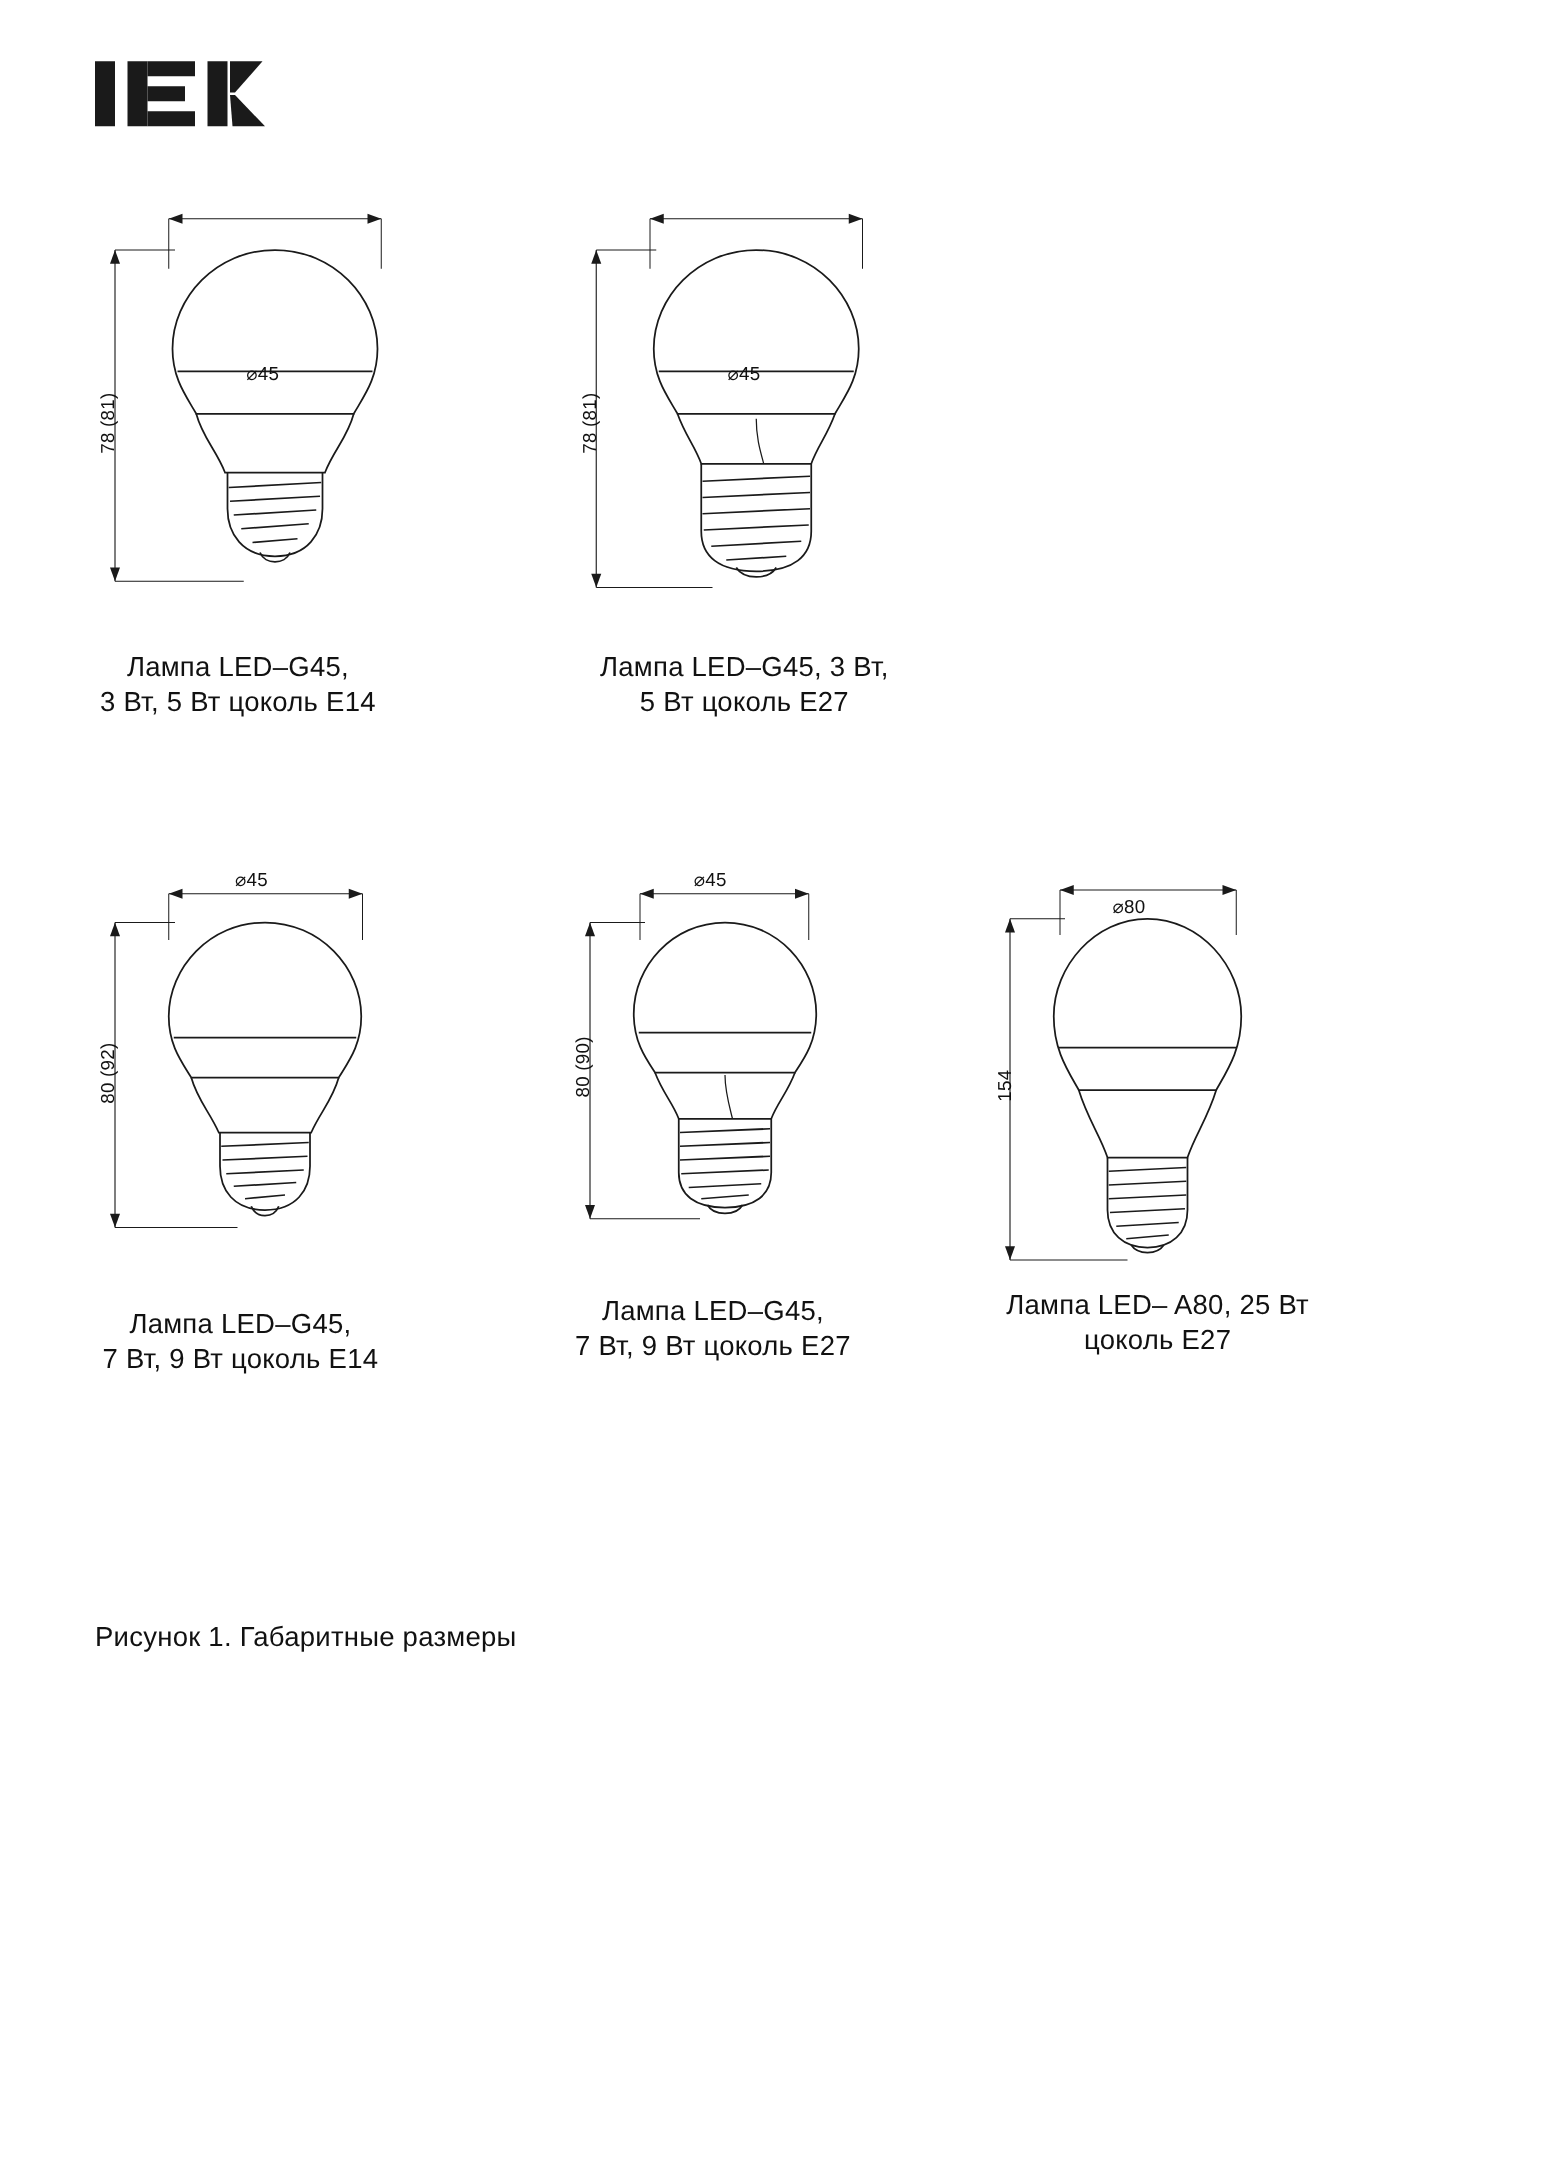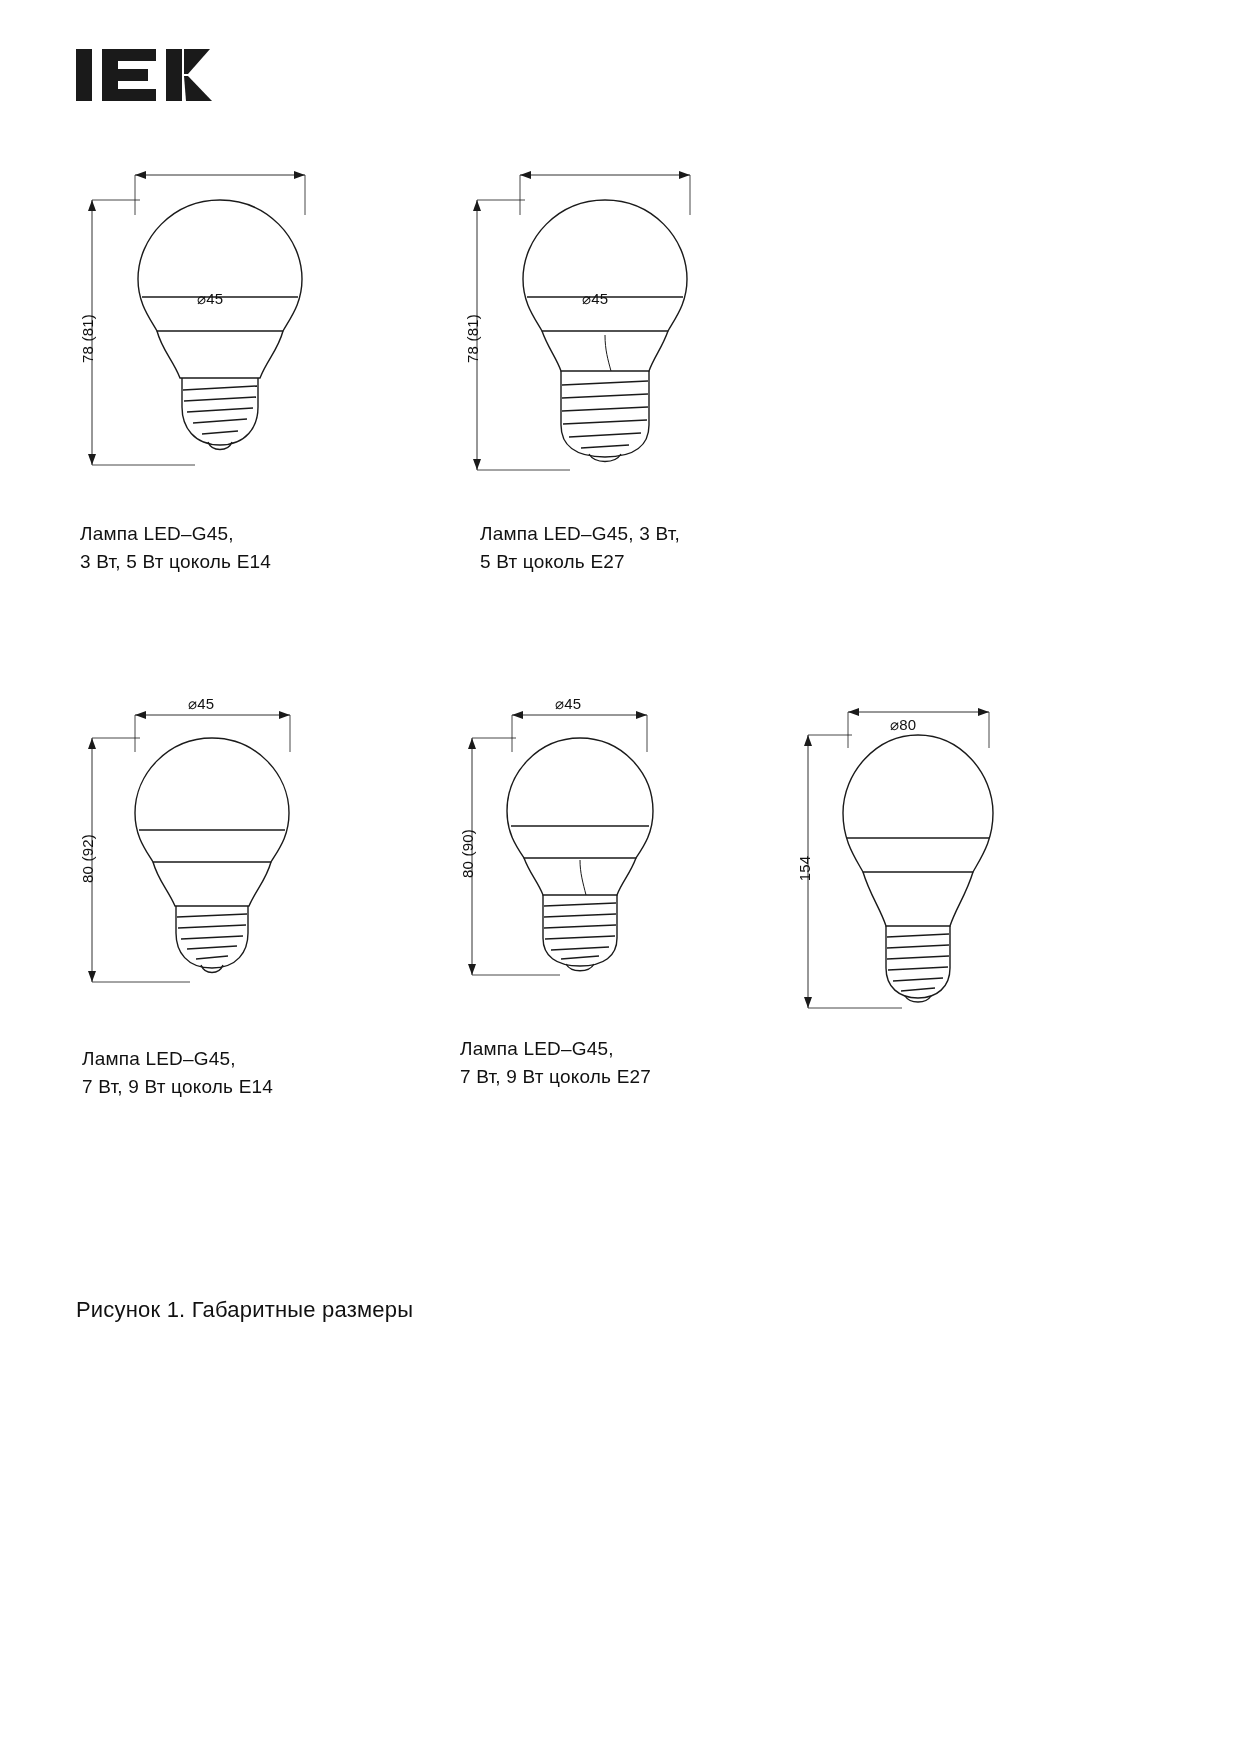--- a/index.html
+++ b/index.html
@@ -27,25 +27,26 @@
 
   
   .figure {
     position: absolute;
     text-decoration: underline;
   }
 
   
   .caption {
     position: absolute;
-    font-size: 19px;
+    font-size: 22px;
     line-height: 28px;
     color: #111;
     white-space: pre-line;
     letter-spacing: 0.2px;
+    text-align: center;
   }
 
   
   .dim-label {
     position: absolute;
     font-size: 15px;
     color: #111;
     letter-spacing: 0.2px;
   }
   .dim-label.vertical {
@@ -253,15 +254,17 @@
       <line x1="97" y1="258" x2="159" y2="255"></line>
       <line x1="97" y1="269" x2="159" y2="266"></line>
       <line x1="98" y1="280" x2="158" y2="277"></line>
       <line x1="103" y1="291" x2="153" y2="288"></line>
       <line x1="111" y1="301" x2="145" y2="298"></line>
       <path d="M115,306 C120,314 136,314 141,306"></path>
     </g>
   </svg>
   <div class="dim-label" style="left:100px; top:2px;margin-top:24px;">⌀80</div>
   <div class="dim-label vertical" style="left:-26px; top:170px; width:80px; text-align:center;">154</div>
+  <div class="caption" style="left:15px; top:340px;">Лампа LED– A80, 25 Вт
+цоколь Е27</div>
 </div>
 
 <div id="fig-caption">Рисунок 1. Габаритные размеры</div>
 
 </body></html>

